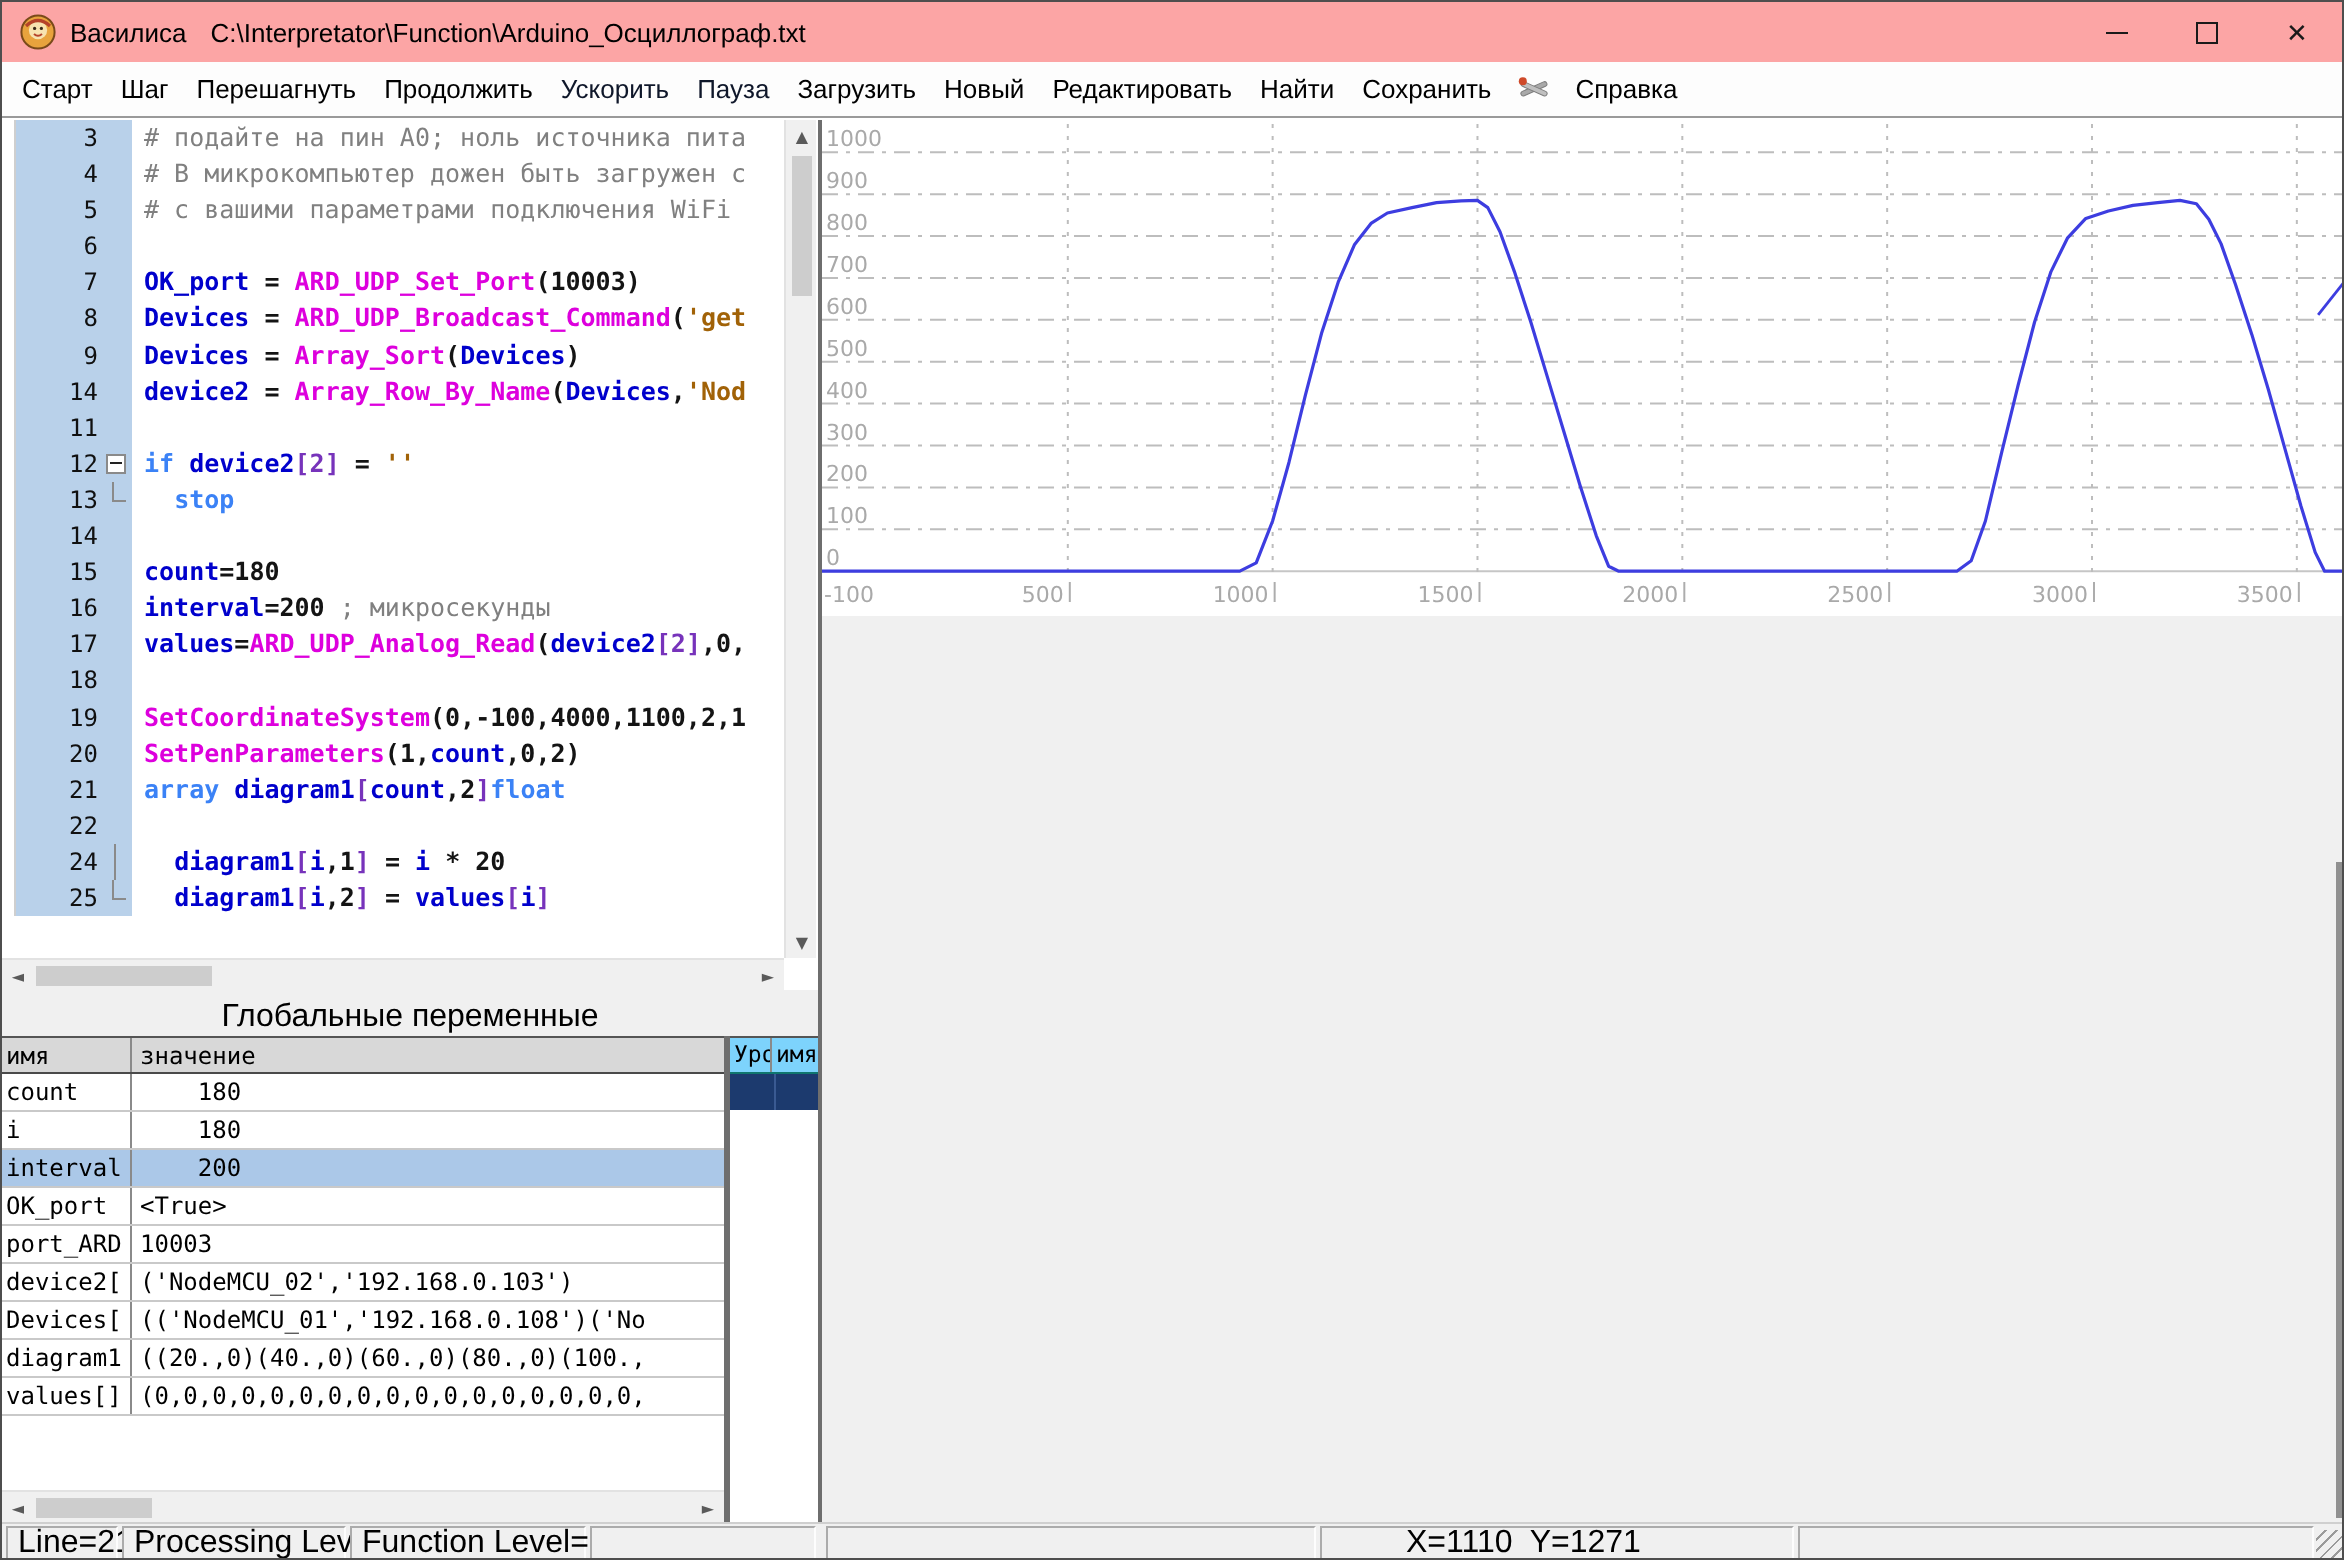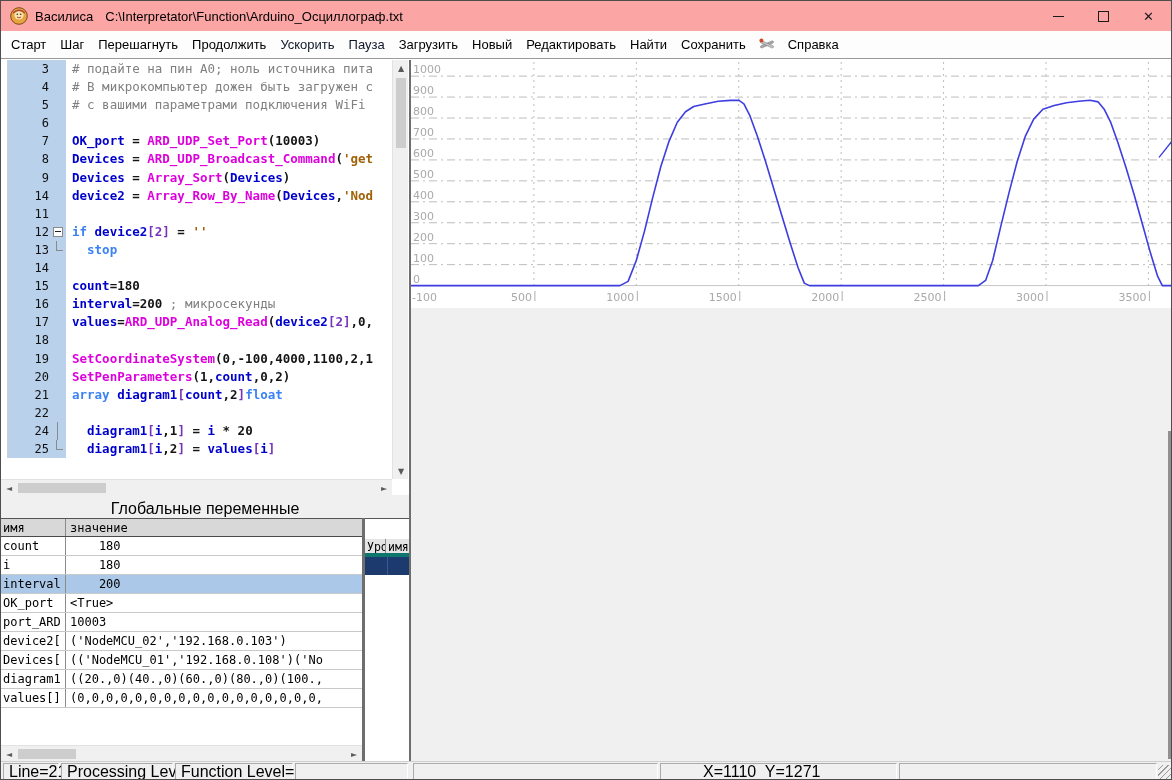--- a/index.html
+++ b/index.html
@@ -55,21 +55,21 @@
           border-top:1px solid #555;box-sizing:border-box;font-family:"DejaVu Sans Mono",monospace;font-size:12px;}
   .vhead{display:flex;height:18px;line-height:18px;background:#d8d8d8;border-bottom:1px solid #4a4a4a;
          box-sizing:border-box;white-space:pre;}
   .vrow{display:flex;height:19px;line-height:18px;border-bottom:1px solid #c9c9c9;box-sizing:border-box;white-space:pre;overflow:hidden;}
   .vrow.selected{background:#abc8e8;}
   .vname{flex:0 0 65px;border-right:1px solid #8a8a8a;padding-left:2px;box-sizing:border-box;overflow:hidden;}
   .vval{flex:1;padding-left:4px;overflow:hidden;}
   .vsplit{position:absolute;left:361px;top:517px;width:3px;height:243px;background:#6e6e6e;}
   .ltable{position:absolute;left:364px;top:517px;width:44px;height:243px;background:#fff;
           border-top:1px solid #555;box-sizing:border-box;font-family:"DejaVu Sans Mono",monospace;font-size:11.5px;}
-  .lhead{display:flex;height:18px;line-height:17px;background:#e5e5e5;border-bottom:4px solid #0f766e;box-sizing:border-box;margin-top:20px;}
+  .lhead{display:flex;height:18px;line-height:17px;background:#7dd3fc;border-bottom:1px solid #0f766e;box-sizing:border-box;}
   .lh1{flex:0 0 21px;border-right:1px solid #8a8a8a;padding-left:2px;overflow:hidden;box-sizing:border-box;}
   .lh2{flex:1;padding-left:2px;overflow:hidden;}
   .lsel{display:flex;height:18px;background:#1c3a6e;}
   .lsel span{flex:1;border-right:1px solid #3a5a92;}
   
   .main-sep{position:absolute;left:408px;top:59px;width:2px;height:701px;background:#6e6e6e;}
   .chart-area{position:absolute;left:410px;top:59px;width:762px;height:248px;background:#fff;}
   .chart-panel{position:absolute;left:410px;top:307px;width:762px;height:453px;background:#f0f0f0;}
   .right-strip{position:absolute;left:1167px;top:430px;width:3px;height:328px;background:#909090;}
   

